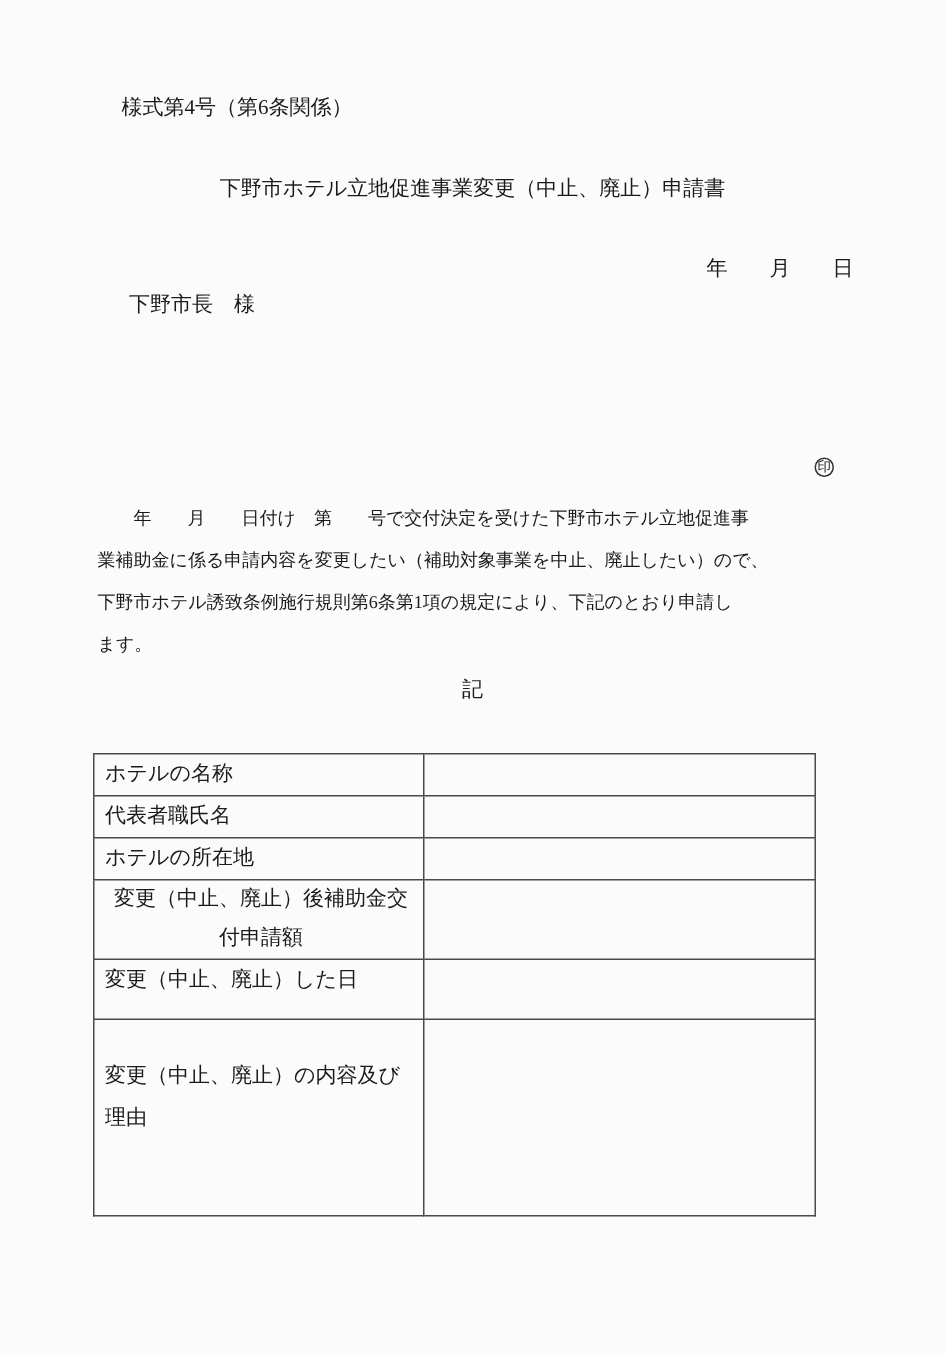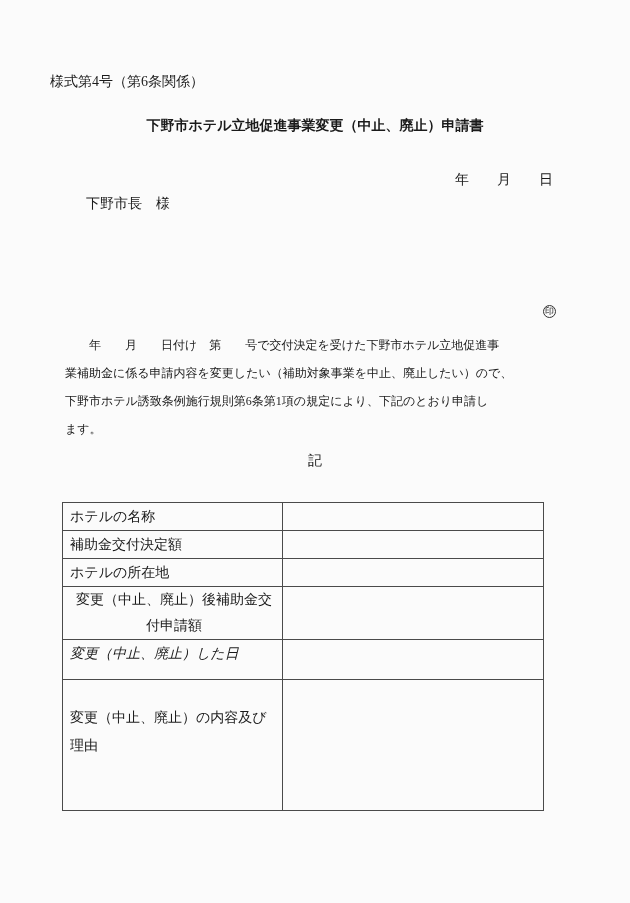--- a/index.html
+++ b/index.html
@@ -13,40 +13,39 @@
     height: 903px;
     margin: 0 auto;
     background: #fbfbfb;
     color: #1a1a1a;
     font-family: "Liberation Serif", "DejaVu Serif", serif;
     font-size: 14px;
     overflow: hidden;
   }
   .form-number {
     position: absolute;
-    left: 50px;
+    left: 81px;
     top: 63px;
     white-space: pre;
-    margin-top: 10px;
   }
   .doc-title {
     position: absolute;
     left: 0;
     top: 117px;
     width: 100%;
     text-align: center;
     font-size: 14px;
-    font-weight: bold;
+    font-weight: normal;
     margin: 0;
     white-space: pre;
   }
   .date-line {
     position: absolute;
     top: 172px;
-    right: 77px;
+    right: 61px;
     line-height: 16px;
     white-space: pre;
     text-align: center;
   }
   .addressee {
     position: absolute;
     left: 86px;
     top: 196px;
     line-height: 16px;
     white-space: pre;
@@ -106,21 +105,21 @@
     white-space: pre-line;
     overflow: hidden;
   }
   td.label-cell { width: 208px; }
   tr.r1 td, tr.r2 td, tr.r3 td { line-height: 27px; vertical-align: middle; }
   tr.r1 { height: 27px; margin-top: 27px; }
   tr.r2 { height: 26px; }
   tr.r3 { height: 27px; }
   tr.r4 { height: 52px; }
   tr.r4 td { line-height: 26px; vertical-align: middle; text-align: center; }
-  tr.r5 { height: 40px; font-style: italic; }
+  tr.r5 { height: 40px; }
   tr.r5 td { line-height: 27px; vertical-align: top; }
   tr.r6 { height: 131px; }
   tr.r6 td { line-height: 28px; vertical-align: top; padding-top: 24px; }
 </style>
 </head>
 <body>
 
 <div class="page">
 
   <div class="form-number">様式第4号（第6条関係）</div>
@@ -145,21 +144,21 @@
 
   <div class="section-marker">記</div>
 
   <table class="form-table">
     <tbody>
       <tr class="r1">
         <td class="label-cell">ホテルの名称</td>
         <td class="value-cell"></td>
       </tr>
       <tr class="r2">
-        <td class="label-cell">補助金交付決定額</td>
+        <td class="label-cell">代表者職氏名</td>
         <td class="value-cell"></td>
       </tr>
       <tr class="r3">
         <td class="label-cell">ホテルの所在地</td>
         <td class="value-cell"></td>
       </tr>
       <tr class="r4">
         <td class="label-cell">変更（中止、廃止）後補助金交
 付申請額</td>
         <td class="value-cell"></td>

